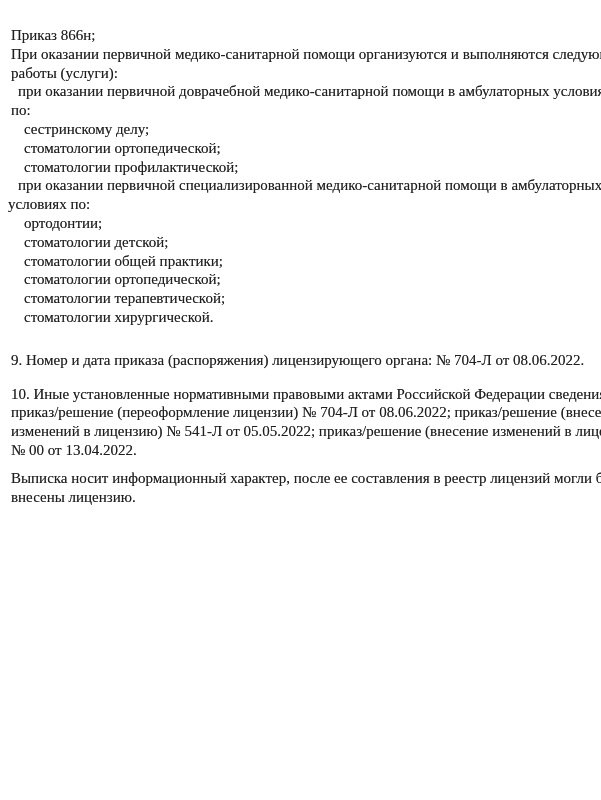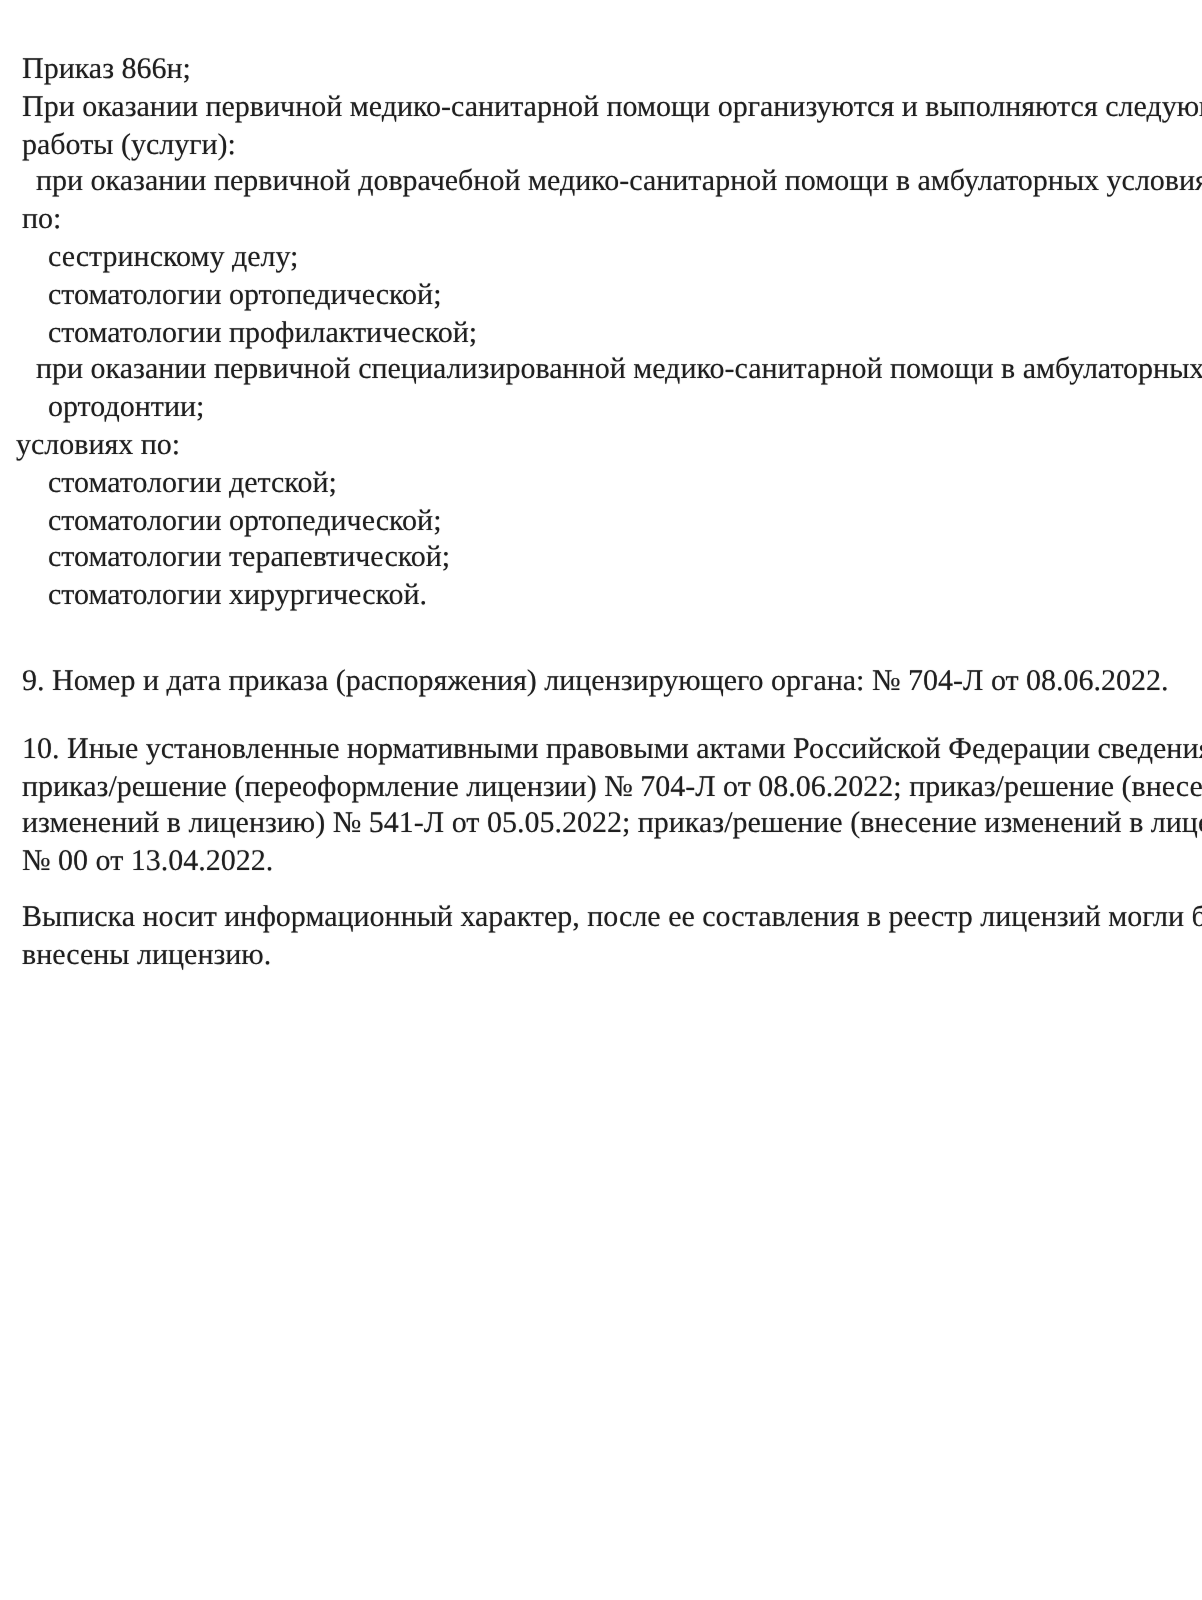--- a/index.html
+++ b/index.html
@@ -40,23 +40,24 @@
 <div class="doc-page" style="background: rgb(255, 255, 255); color: rgb(31, 31, 31);">
     <div class="doc-line indent-base">Приказ 866н;</div>
     <div class="doc-line indent-base">При оказании первичной медико-санитарной помощи организуются и выполняются следующие</div>
     <div class="doc-line indent-base">работы (услуги):</div>
     <div class="doc-line indent-sub">при оказании первичной доврачебной медико-санитарной помощи в амбулаторных условиях</div>
     <div class="doc-line indent-base">по:</div>
     <div class="doc-line indent-item">сестринскому делу;</div>
     <div class="doc-line indent-item">стоматологии ортопедической;</div>
     <div class="doc-line indent-item">стоматологии профилактической;</div>
     <div class="doc-line indent-sub">при оказании первичной специализированной медико-санитарной помощи в амбулаторных</div>
+    <div class="doc-line indent-hang">условиях по:</div>
     <div class="doc-line indent-item">ортодонтии;</div>
-    <div class="doc-line indent-hang">условиях по:</div>
     <div class="doc-line indent-item">стоматологии детской;</div>
+    <div class="doc-line indent-item">стоматологии общей практики;</div>
     <div class="doc-line indent-item">стоматологии ортопедической;</div>
     <div class="doc-line indent-item">стоматологии терапевтической;</div>
     <div class="doc-line indent-item">стоматологии хирургической.</div>
     <div class="doc-line indent-base" style="margin-top: 24px;">9. Номер и дата приказа (распоряжения) лицензирующего органа: № 704-Л от 08.06.2022.</div>
     <div class="doc-line indent-base" style="margin-top: 15px;">10. Иные установленные нормативными правовыми актами Российской Федерации сведения:</div>
     <div class="doc-line indent-base">приказ/решение (переоформление лицензии) № 704-Л от 08.06.2022; приказ/решение (внесение</div>
     <div class="doc-line indent-base">изменений в лицензию) № 541-Л от 05.05.2022; приказ/решение (внесение изменений в лицензию)</div>
     <div class="doc-line indent-base">№ 00 от 13.04.2022.</div>
     <div class="doc-line indent-base" style="margin-top: 9px;">Выписка носит информационный характер, после ее составления в реестр лицензий могли быть</div>
     <div class="doc-line indent-base">внесены лицензию.</div>

